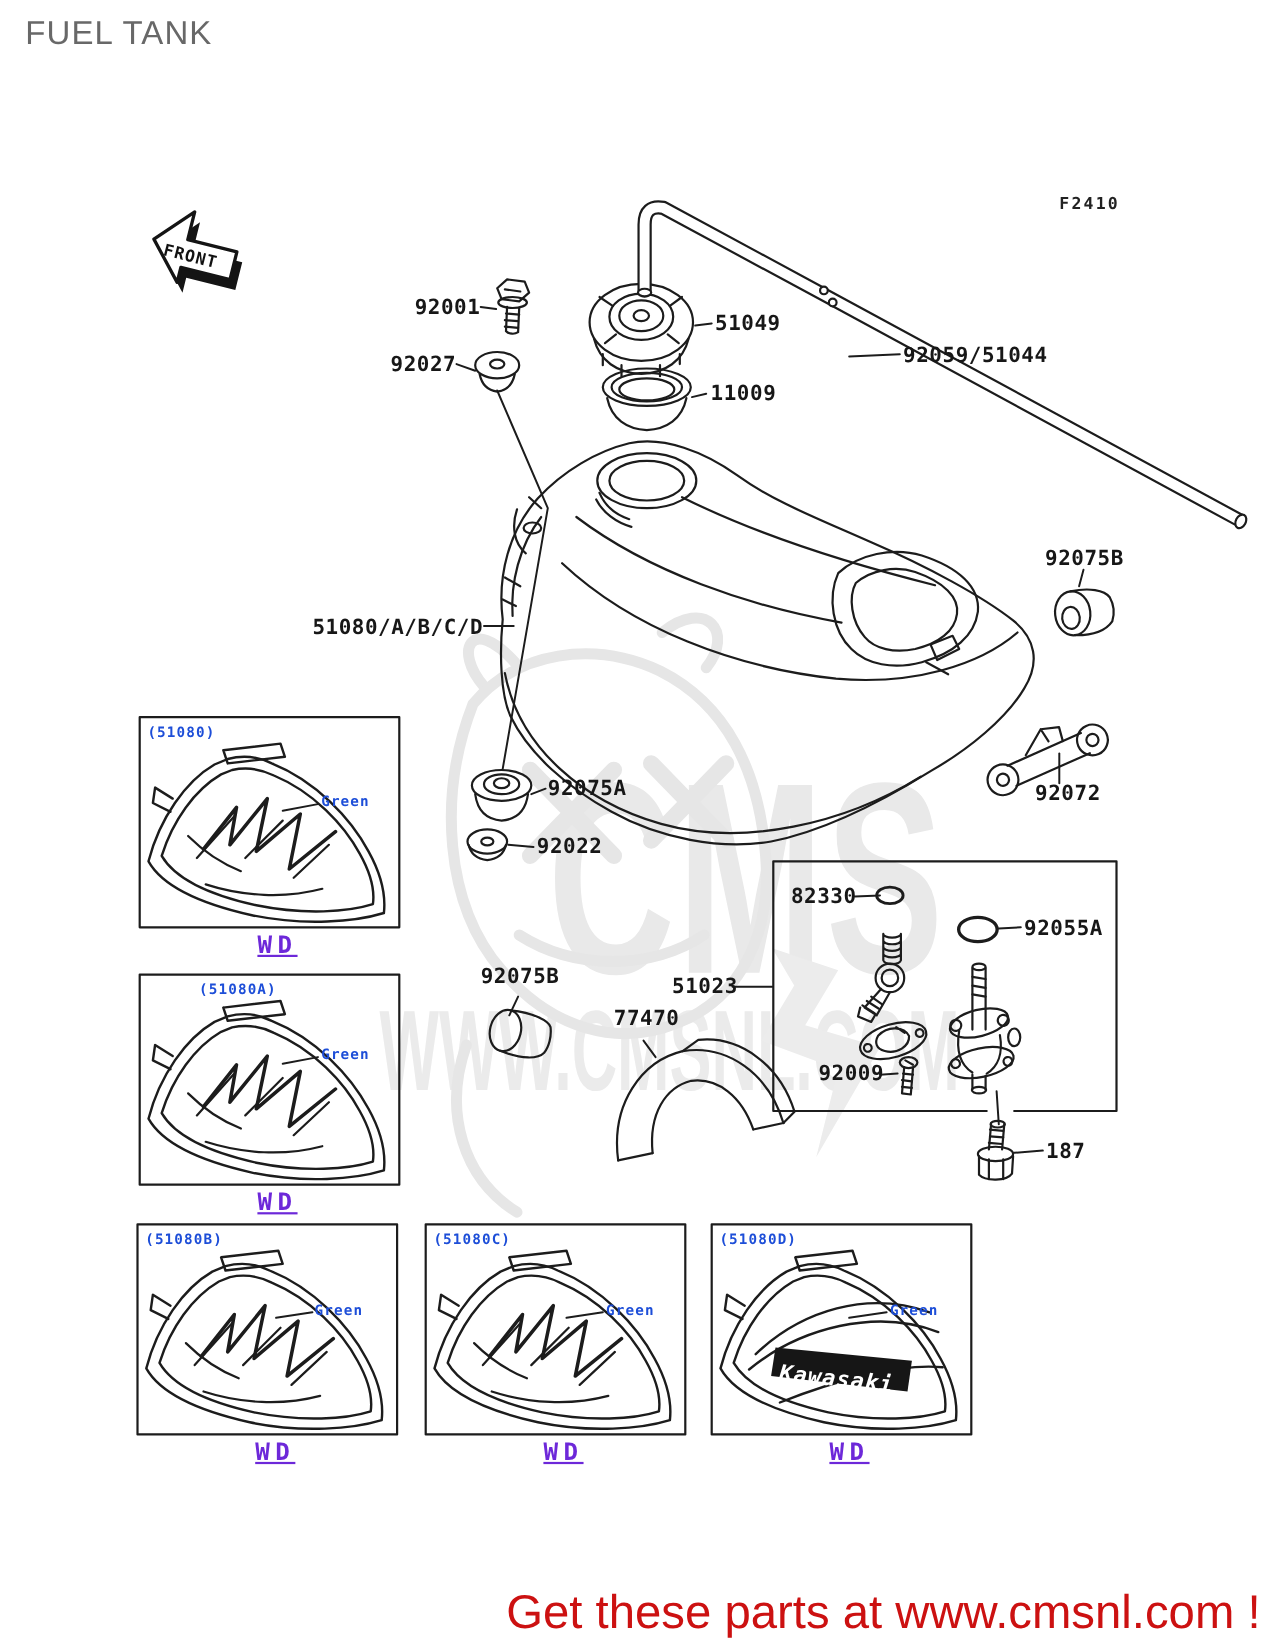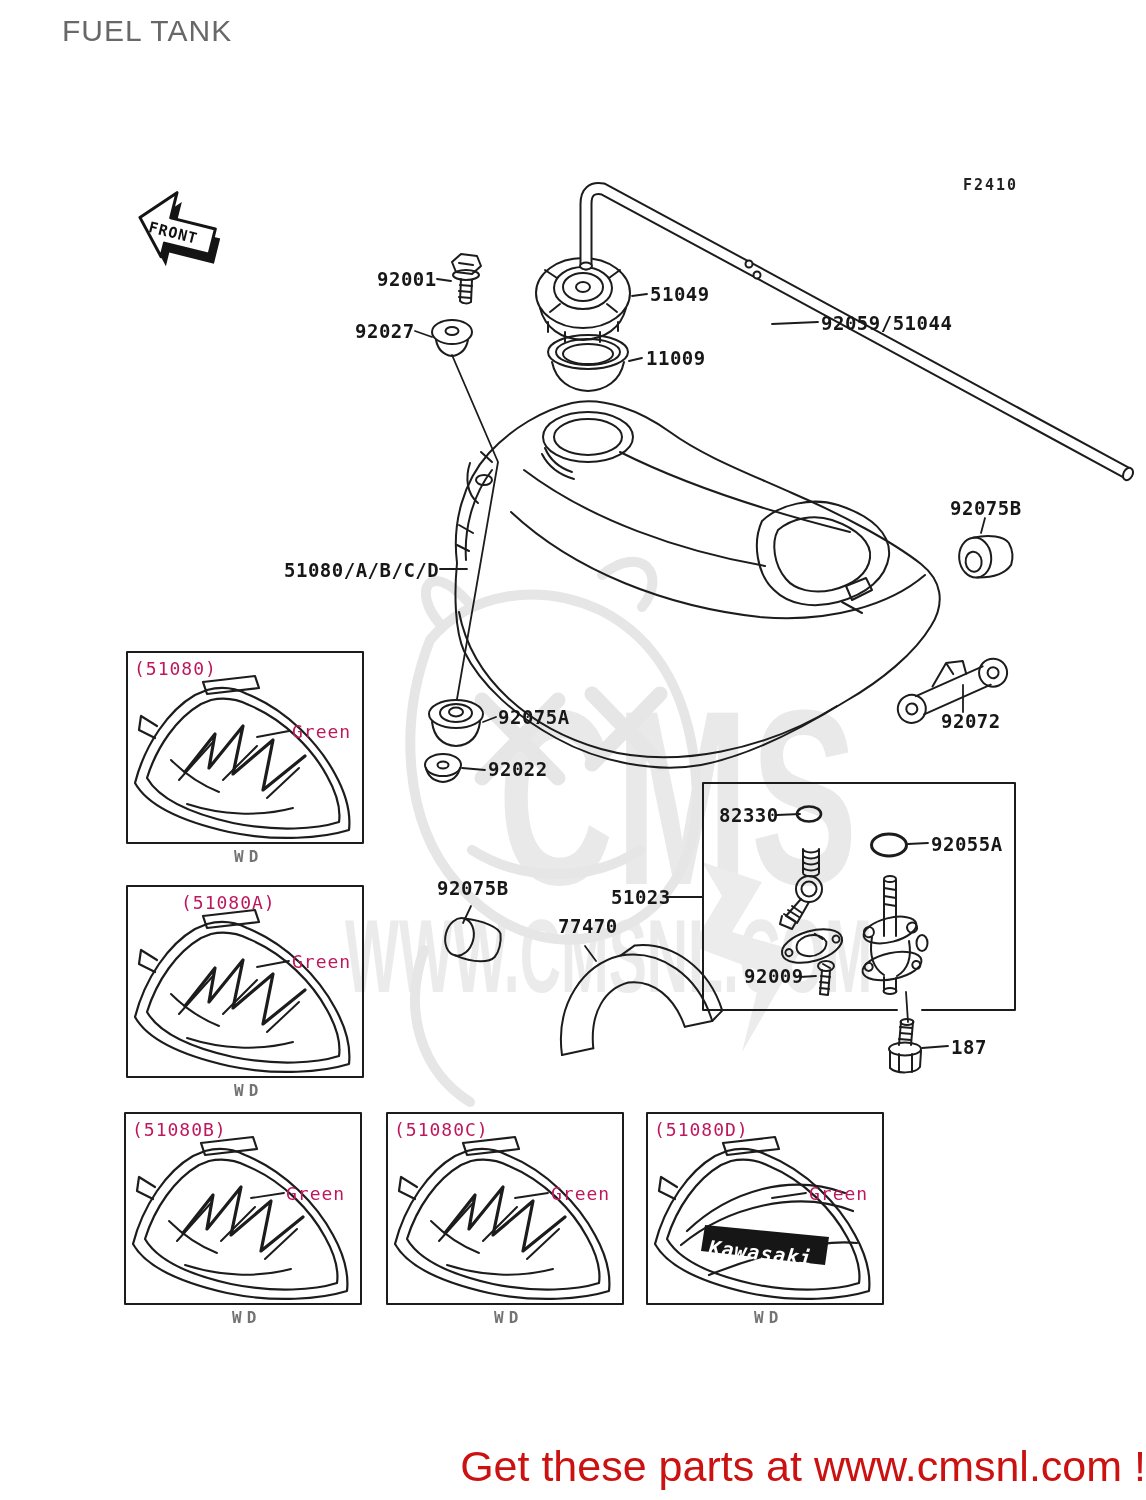--- a/index.html
+++ b/index.html
@@ -1,23 +1,23 @@
 <!DOCTYPE html>
 <html><head>
 <meta charset="utf-8">
 <style>
   html,body{margin:0;padding:0;background:#fff;}
   #canvas{position:relative;width:1146px;height:1500px;background:#fff;overflow:hidden;
           font-family:"DejaVu Sans Mono",monospace;}
   .abs{position:absolute;}
-  .title{font-family:"Liberation Sans",sans-serif;font-size:30px;color:#686868;letter-spacing:1px;white-space:nowrap;margin-left:39px;}
+  .title{font-family:"Liberation Sans",sans-serif;font-size:30px;color:#686868;letter-spacing:1px;white-space:nowrap;}
   .fig{font-family:"DejaVu Sans Mono",monospace;font-weight:700;font-size:15px;letter-spacing:2px;color:#222;}
   .pl{font-family:"DejaVu Sans Mono",monospace;font-weight:700;font-size:19px;letter-spacing:.5px;color:#171717;white-space:nowrap;line-height:1;}
-  .bx{font-family:"DejaVu Sans Mono",monospace;font-weight:400;font-size:18px;letter-spacing:1px;color:#be185d;white-space:nowrap;line-height:1;}
-  .wd{font-family:"DejaVu Sans Mono",monospace;font-weight:700;font-size:16px;letter-spacing:5px;color:#737373;line-height:1;}
+  .bx{font-family:"DejaVu Sans Mono",monospace;font-weight:700;font-size:13px;letter-spacing:1px;color:#1d4ed8;white-space:nowrap;line-height:1;}
+  .wd{font-family:"DejaVu Sans Mono",monospace;font-weight:700;font-size:22px;letter-spacing:5px;color:#6d28d9;line-height:1;text-decoration:underline;}
   .wm-cms{font-family:"Liberation Sans",sans-serif;font-weight:700;font-size:160px;color:#e9e9e9;
           transform:scaleY(1.55);transform-origin:0 0;line-height:1;letter-spacing:2px;}
   .wm-url{font-family:"Liberation Sans",sans-serif;font-weight:700;font-size:104px;color:#ebebeb;
           transform:scale(.55,1);transform-origin:0 0;line-height:1;white-space:nowrap;}
   .footer{left:0;right:0;top:1442px;text-align:right;font-family:"Liberation Sans",sans-serif;
           font-size:43px;color:#cc1111;letter-spacing:0;}
   svg text{font-family:"DejaVu Sans Mono",monospace;}
 </style>
 </head>
 <body>

